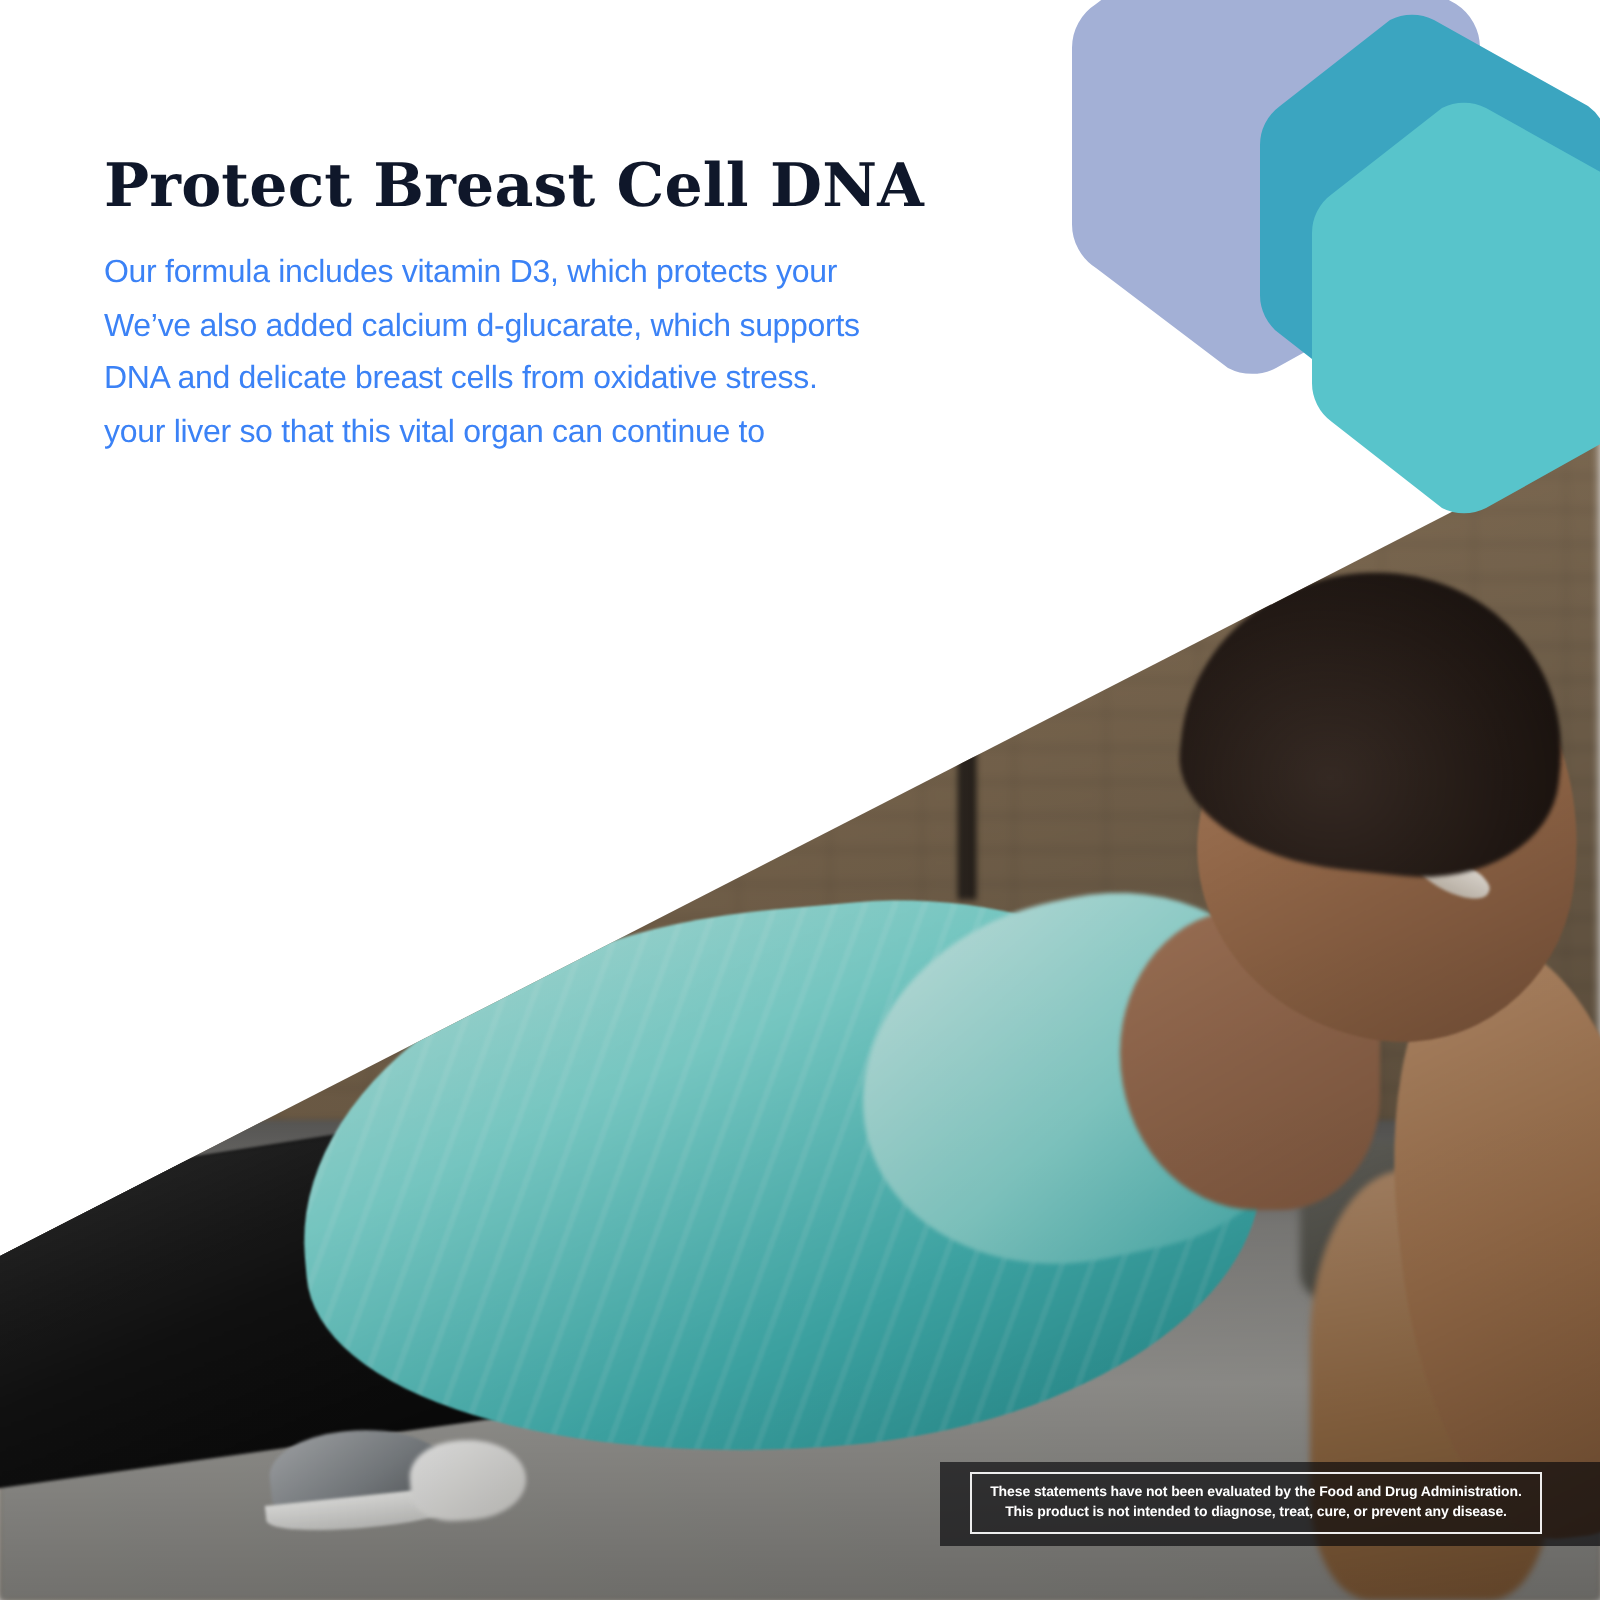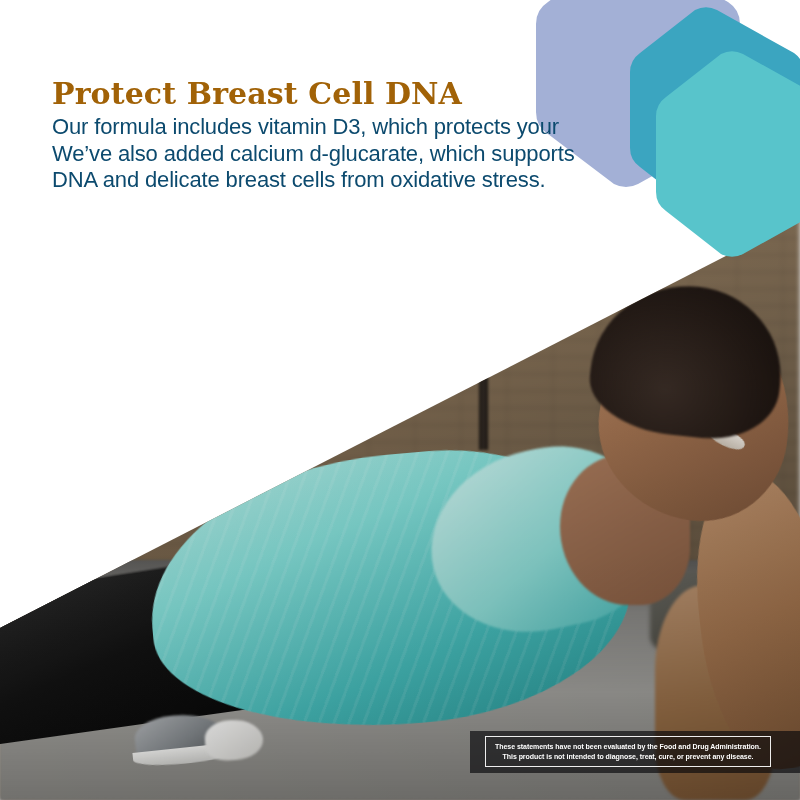--- a/index.html
+++ b/index.html
@@ -221,31 +221,32 @@
   #hex-teal-light{left:152px; top:102px; width:182px; height:208px; }
 
   
   #copy { position:absolute; left:52px; top:74px; width:540px; }
 
   #heading {
     font-family:"DejaVu Serif", "Liberation Serif", serif;
     font-size:30px;
     font-weight:700;
     letter-spacing:.1px;
-    color:#a16207;
+    color:#0f172a;
     line-height:40px;
     white-space:nowrap;
   }
 
   #body-copy {
+    margin-top:10px;
     font-family:"Liberation Sans", sans-serif;
-    font-size:22px;
+    font-size:16px;
     font-weight:400;
     line-height:26.5px;
-    color:#0c4a6e;
+    color:#3b82f6;
     letter-spacing:-.15px;
   }
   #body-copy .line { display:block; white-space:nowrap; }
 
   
   #disclaimer-shade {
     position:absolute;
     left:470px; top:731px; width:330px; height:42px;
     background:rgba(8,8,10,.66);
   }
@@ -312,20 +313,21 @@
       </svg>
     </div>
   </div>
 
   <div id="copy">
     <h1 id="heading">Protect Breast Cell DNA</h1>
     <p id="body-copy">
       <span class="line">Our formula includes vitamin D3, which protects your</span>
       <span class="line">We’ve also added calcium d-glucarate, which supports</span>
       <span class="line">DNA and delicate breast cells from oxidative stress.</span>
+      <span class="line">your liver so that this vital organ can continue to</span>
     </p>
   </div>
 
   <div id="disclaimer-shade"></div>
   <div id="disclaimer">
     <span class="d-line">These statements have not been evaluated by the Food and Drug Administration.</span>
     <span class="d-line">This product is not intended to diagnose, treat, cure, or prevent any disease.</span>
   </div>
 
 </div>

